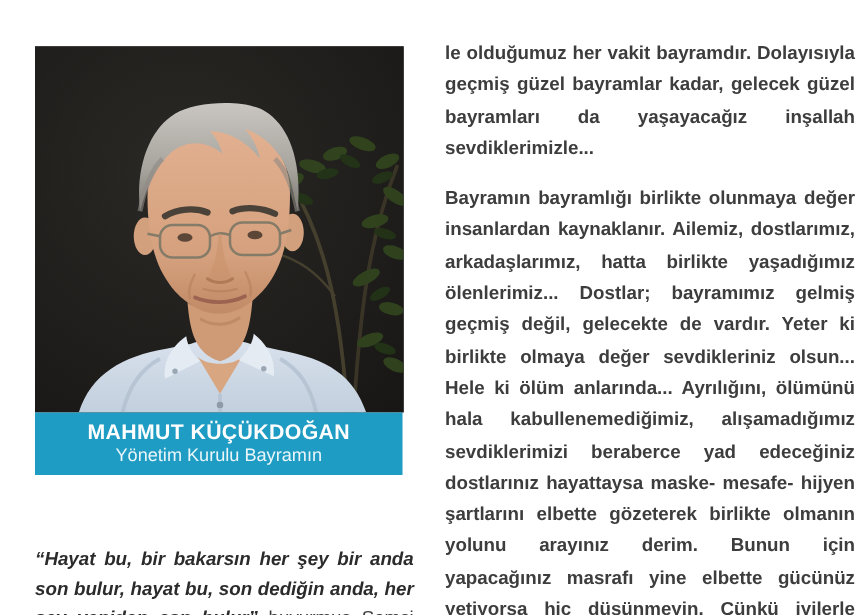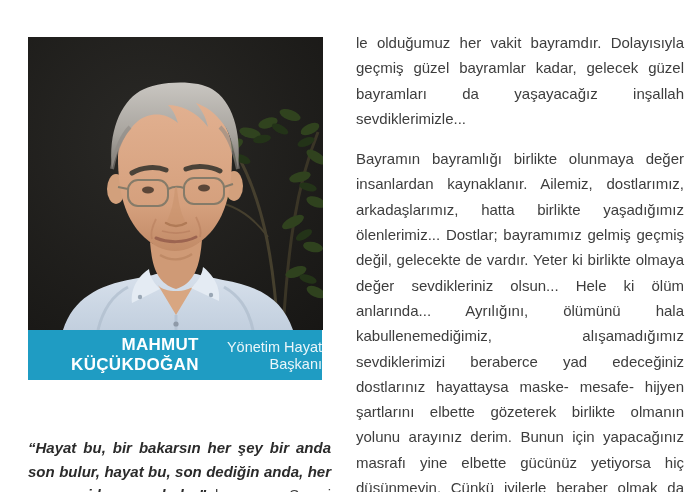--- a/index.html
+++ b/index.html
@@ -17,21 +17,21 @@
   
   .portrait{
     position:absolute;left:28px;top:37px;width:295px;height:293px;
     margin:0;overflow:hidden;background:#201f1d;
   }
   .portrait svg{display:block;width:100%;height:100%;}
 
   .name-banner{
     position:absolute;left:28px;top:330px;width:294px;height:50px;
     background:#1f9cc3;
-    display:flex;flex-direction:row;align-items:center;justify-content:center;
+    display:flex;flex-direction:column;align-items:center;justify-content:center;
     text-align:right;
   }
   .banner-name{
     color:#ffffff;font-weight:bold;font-size:17px;line-height:1.15;
     letter-spacing:.3px;
   }
   .banner-title{
     color:#eaf6fa;font-size:14.5px;line-height:1.15;margin-top:2px;
     font-weight:normal;
   }
@@ -51,20 +51,21 @@
 
   
   .right-column{
     position:absolute;left:356px;top:30px;width:328px;
   }
   .right-column p{
     margin:0 0 15px 0;
     font-size:15px;line-height:25.3px;
     text-align:justify;
     color:#3d3d3d;
+    font-weight:bold;
   }
 </style>
 </head>
 <body>
 
 <div class="page">
 
   <figure class="portrait">
     <svg viewBox="0 0 295 293" preserveAspectRatio="none" aria-hidden="true">
       <defs>
@@ -170,21 +171,21 @@
         <path d="M128,182 C124,190 122,196 124,202" stroke="#b77e5e" stroke-width="1.8" fill="none" opacity="0.6"></path>
         <path d="M168,180 C172,188 174,194 172,200" stroke="#b77e5e" stroke-width="1.8" fill="none" opacity="0.6"></path>
 
         <path d="M132,218 C142,224 154,224 164,217" stroke="#b07a56" stroke-width="2.4" fill="none" opacity="0.5"></path>
       </g>
     </svg>
   </figure>
 
   <div class="name-banner">
     <div class="banner-name">MAHMUT KÜÇÜKDOĞAN</div>
-    <div class="banner-title">Yönetim Hayat Başkanı</div>
+    <div class="banner-title">Yönetim Kurulu Bayramın</div>
   </div>
 
 
   <p class="quote"><span class="quote-text">“Hayat bu, bir bakarsın her şey bir anda son bulur, hayat bu, son dediğin anda, her şey yeniden can bulur”</span><span class="quote-attribution"> buyurmuş Şemsi Tebrizi</span></p>
 
   <section class="right-column">
     <p>le olduğumuz her vakit bayramdır. Dolayısıyla geçmiş güzel bayramlar kadar, gelecek güzel bayramları da yaşayacağız inşallah sevdiklerimizle...</p>
     <p>Bayramın bayramlığı birlikte olunmaya değer insanlardan kaynaklanır. Ailemiz, dostlarımız, arkadaşlarımız, hatta birlikte yaşadığımız ölenlerimiz... Dostlar; bayramımız gelmiş geçmiş değil, gelecekte de vardır. Yeter ki birlikte olmaya değer sevdikleriniz olsun... Hele ki ölüm anlarında... Ayrılığını, ölümünü hala kabullenemediğimiz, alışamadığımız sevdiklerimizi beraberce yad edeceğiniz dostlarınız hayattaysa maske- mesafe- hijyen şartlarını elbette gözeterek birlikte olmanın yolunu arayınız derim. Bunun için yapacağınız masrafı yine elbette gücünüz yetiyorsa hiç düşünmeyin. Çünkü iyilerle beraber olmak da ayrı bir güzelliktir.</p>
 
   </section>

